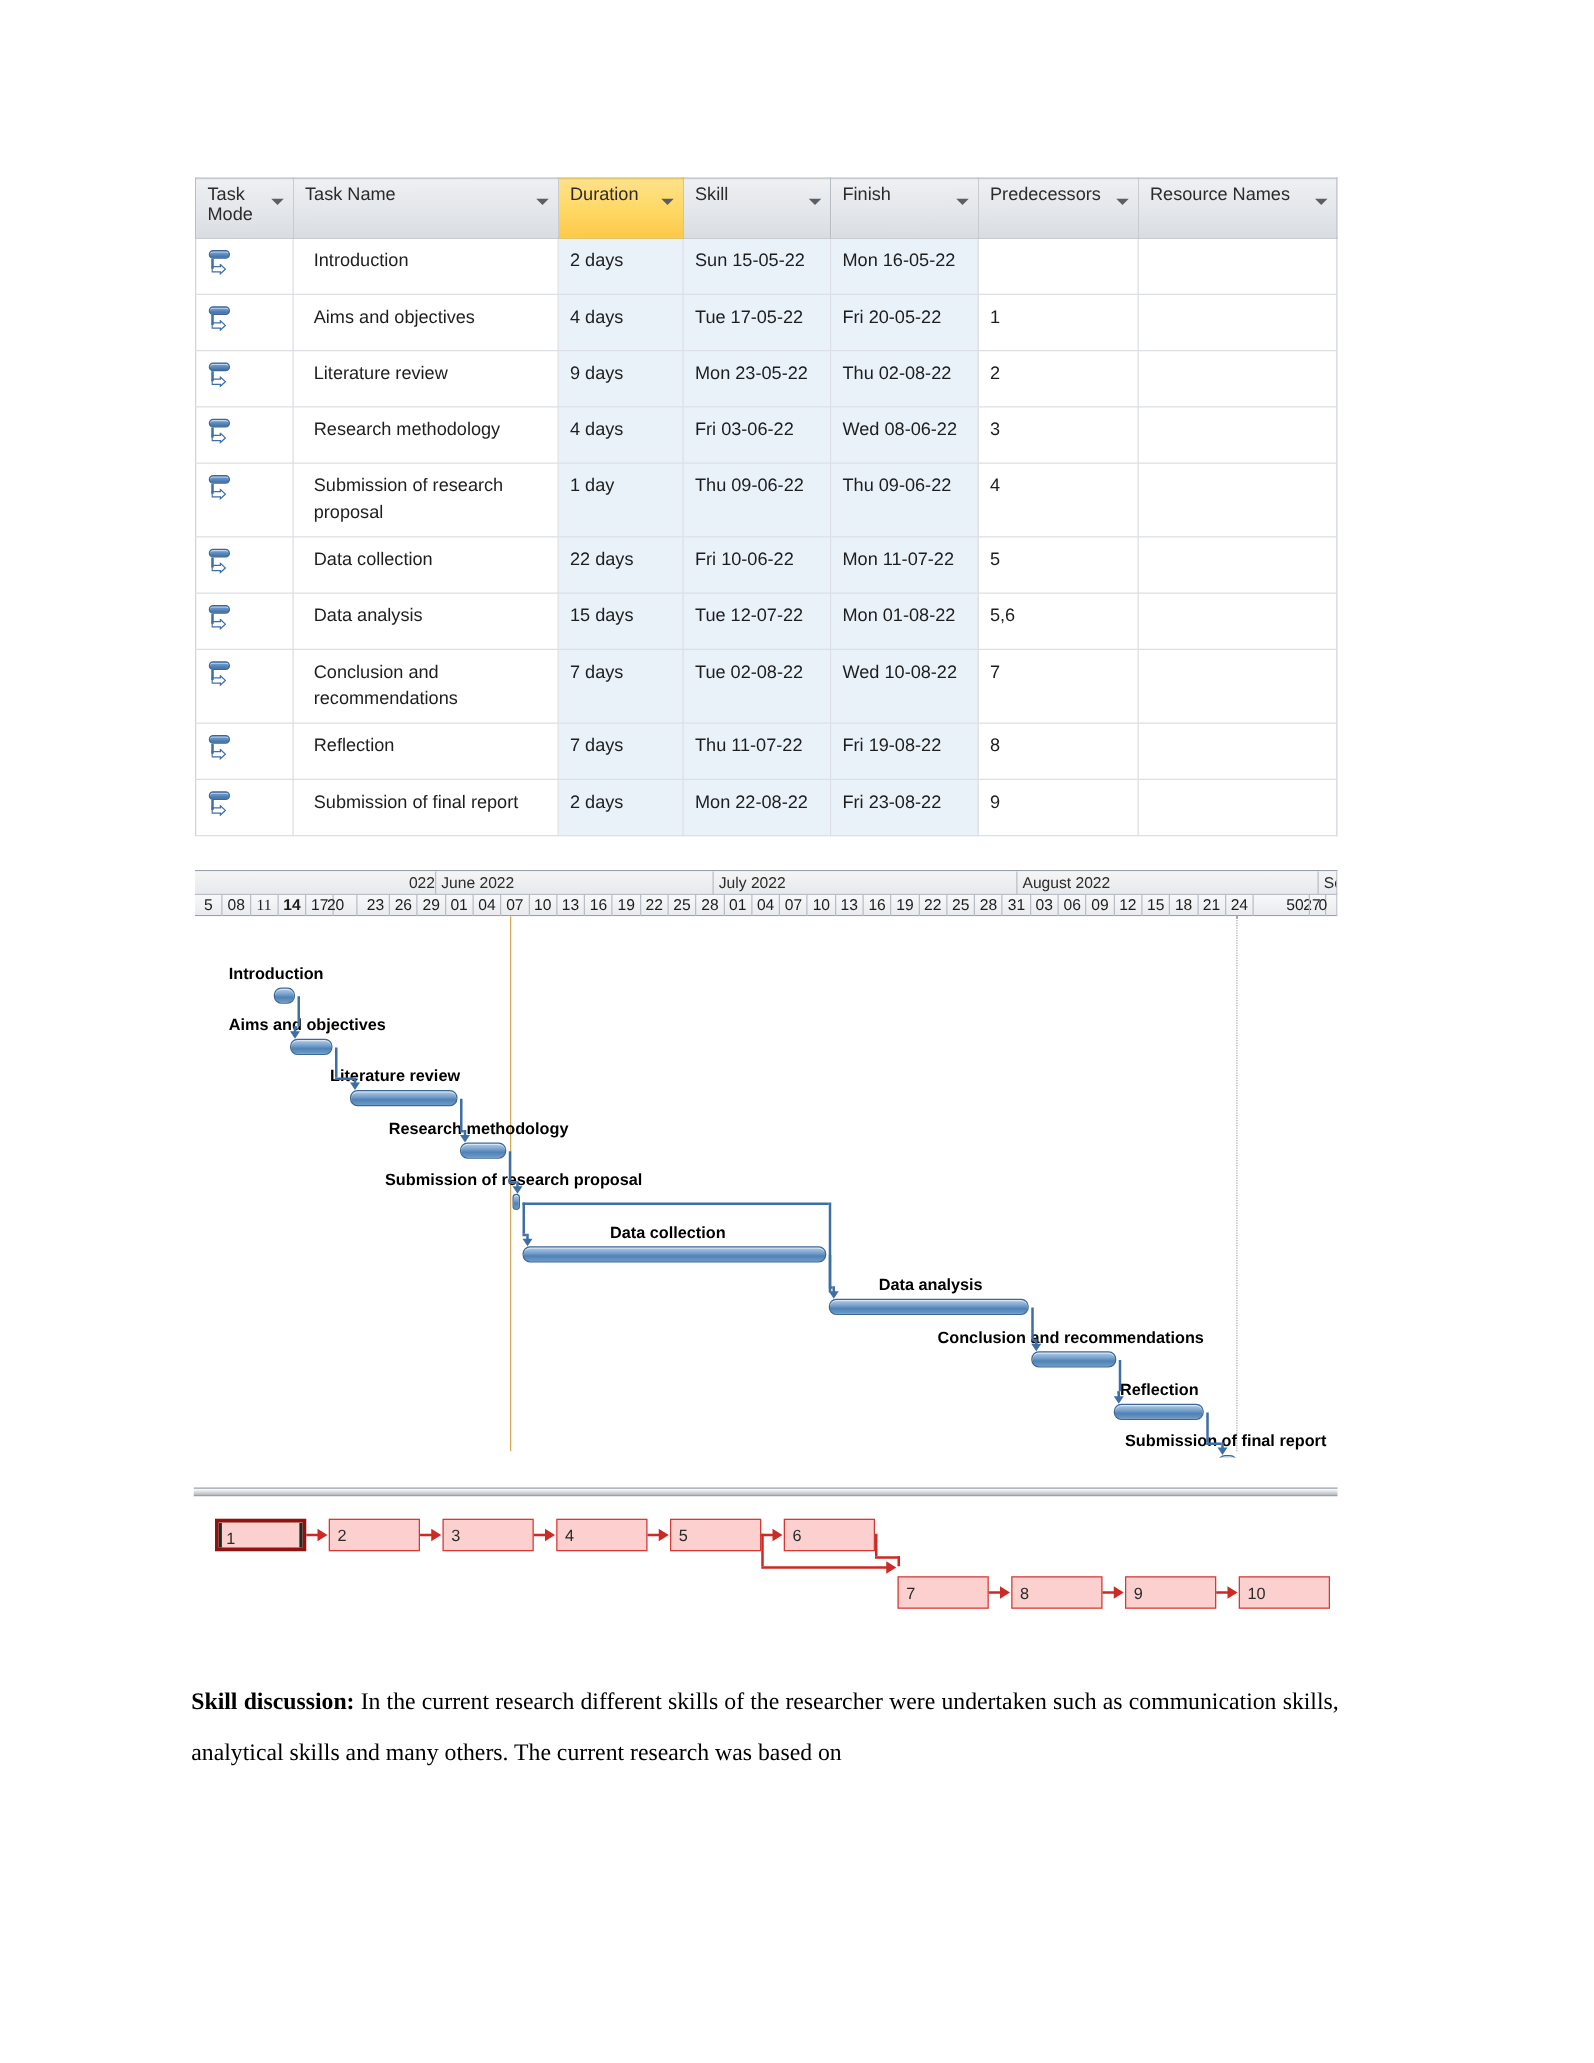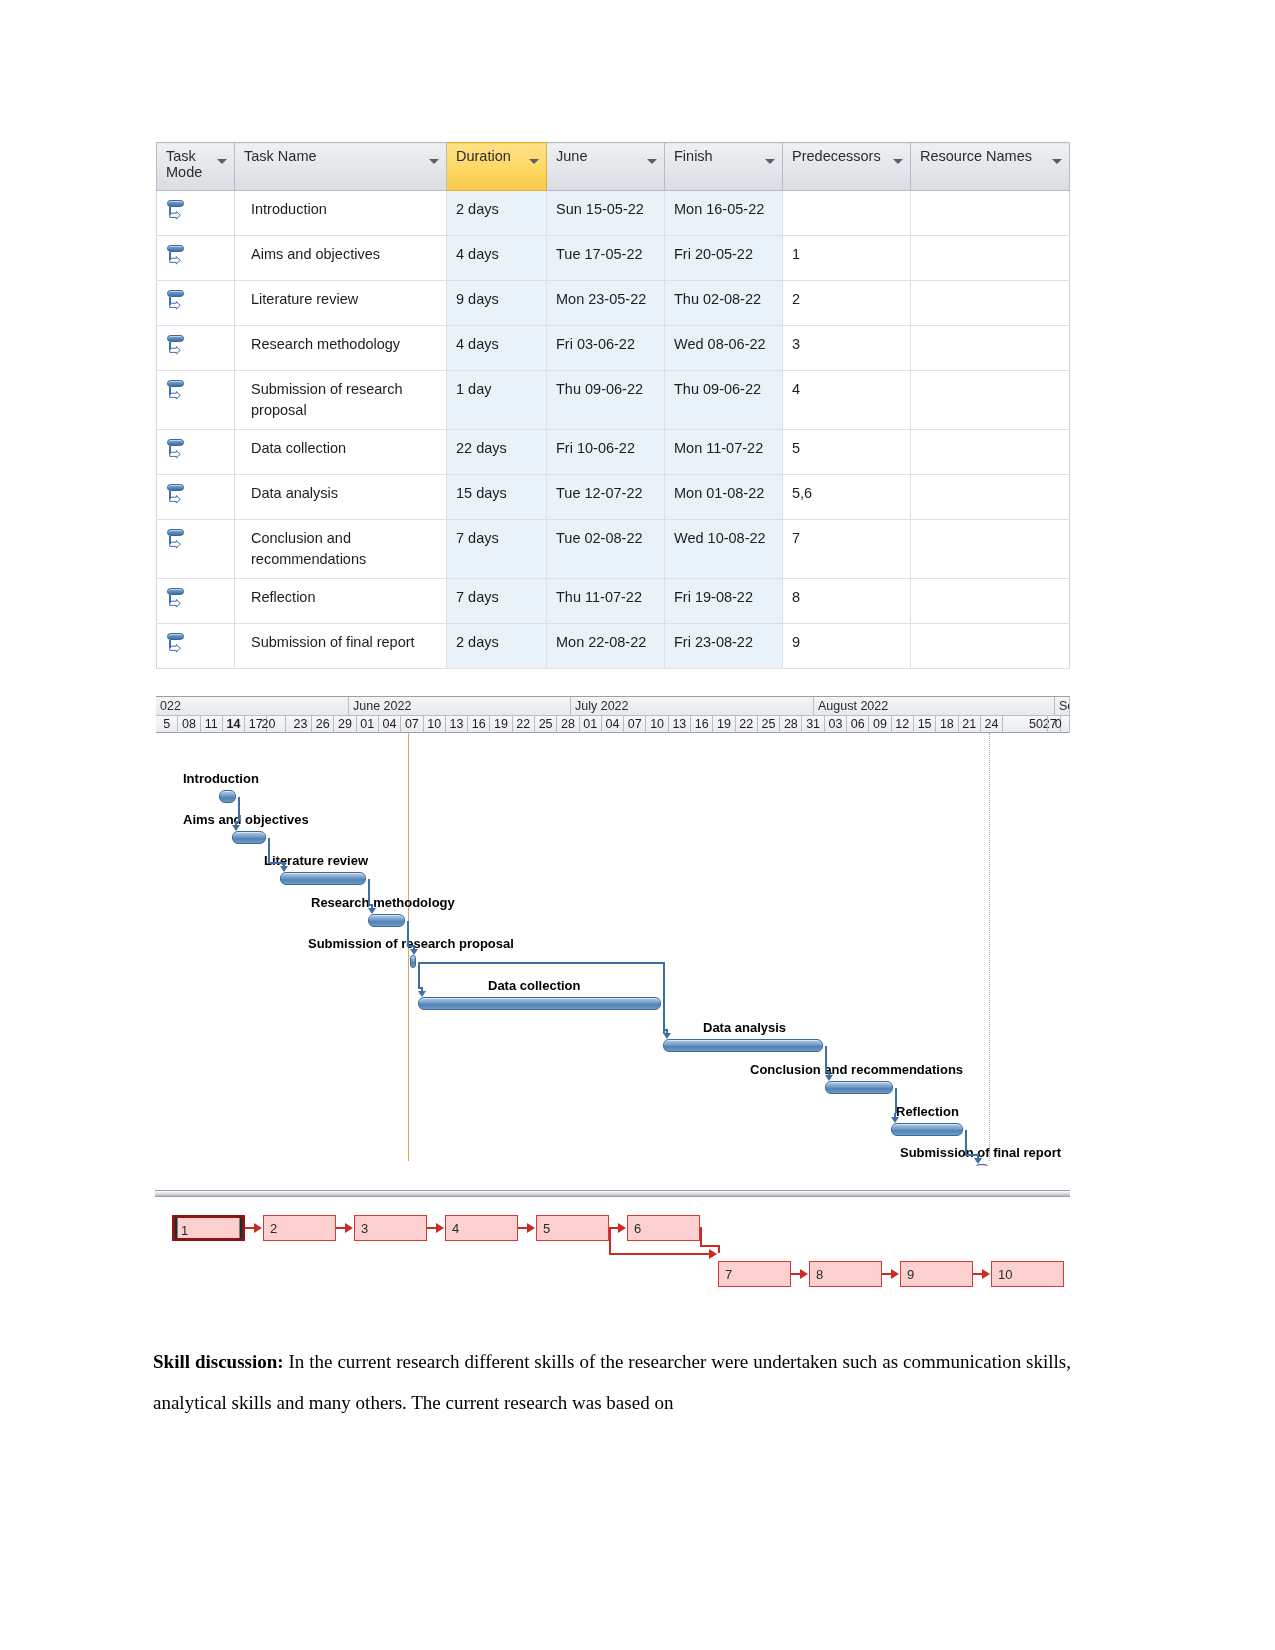--- a/index.html
+++ b/index.html
@@ -203,21 +203,21 @@
         </th>
         <th>
           <span>Task Name</span>
           <span class="hdr-arrow"></span>
         </th>
         <th class="hl">
           <span>Duration</span>
           <span class="hdr-arrow"></span>
         </th>
         <th>
-          <span>June</span>
+          <span>Skill</span>
           <span class="hdr-arrow"></span>
         </th>
         <th>
           <span>Finish</span>
           <span class="hdr-arrow"></span>
         </th>
         <th>
           <span>Predecessors</span>
           <span class="hdr-arrow"></span>
         </th>
@@ -397,30 +397,30 @@
           <td class="shade">Fri 23-08-22</td>
           <td>9</td>
           <td></td>
         </tr>
       </tbody>
   </table>
 </div>
 
 <div id="gantt">
   <div class="tl-months" id="tl-months">
-      <div class="m" style="left: 0px; width: 193px;">022</div>
+      <div class="m" style="left: 0px; width: 193px; text-align: right;">022</div>
       <div class="m" style="left: 193px; width: 222px;">June 2022</div>
       <div class="m" style="left: 415px; width: 243px;">July 2022</div>
       <div class="m" style="left: 658px; width: 241px;">August 2022</div>
       <div class="m" style="left: 899px; width: 15px;">Se</div>
     </div>
   <div class="tl-days" id="tl-days">
       <div class="d" style="left: 0px; width: 22.2927px;">5</div>
       <div class="d" style="left: 22.2927px; width: 22.2927px;">08</div>
-      <div class="d" style="left: 44.5854px; width: 22.2927px;">11</div>
+      <div class="d" style="left: 44.5854px; width: 22.2927px; font-family: Liberation Serif, serif;">11</div>
       <div class="d" style="left: 66.878px; width: 22.2927px; font-weight: bold;">14</div>
       <div class="d" style="left: 89.1707px; width: 22.2927px;">17</div>
       <div class="d" style="left: 96px; width: 34px;">20</div>
       <div class="d" style="left: 133.756px; width: 22.2927px;">23</div>
       <div class="d" style="left: 156.049px; width: 22.2927px;">26</div>
       <div class="d" style="left: 178.341px; width: 22.2927px;">29</div>
       <div class="d" style="left: 200.634px; width: 22.2927px;">01</div>
       <div class="d" style="left: 222.927px; width: 22.2927px;">04</div>
       <div class="d" style="left: 245.22px; width: 22.2927px;">07</div>
       <div class="d" style="left: 267.512px; width: 22.2927px;">10</div>

